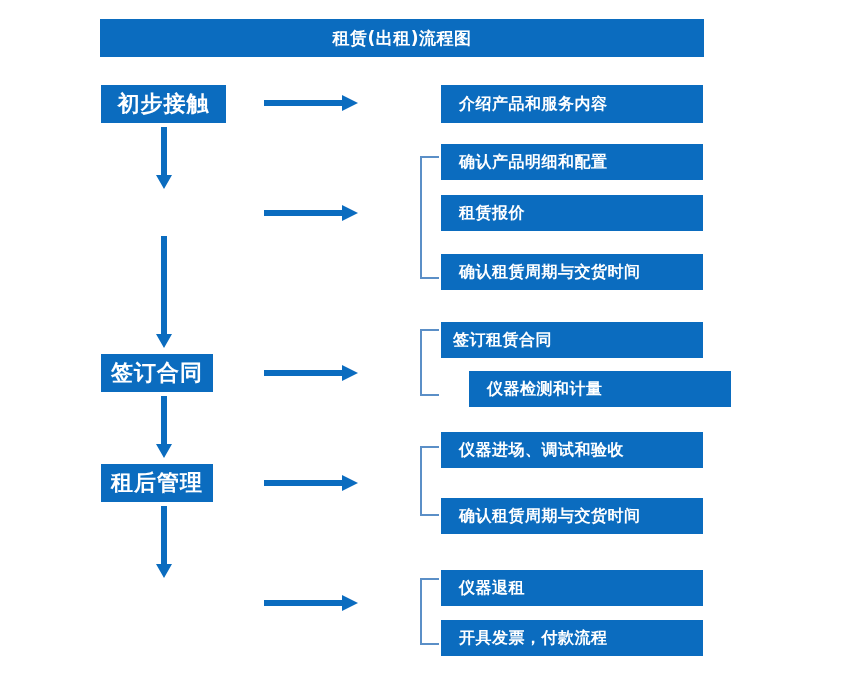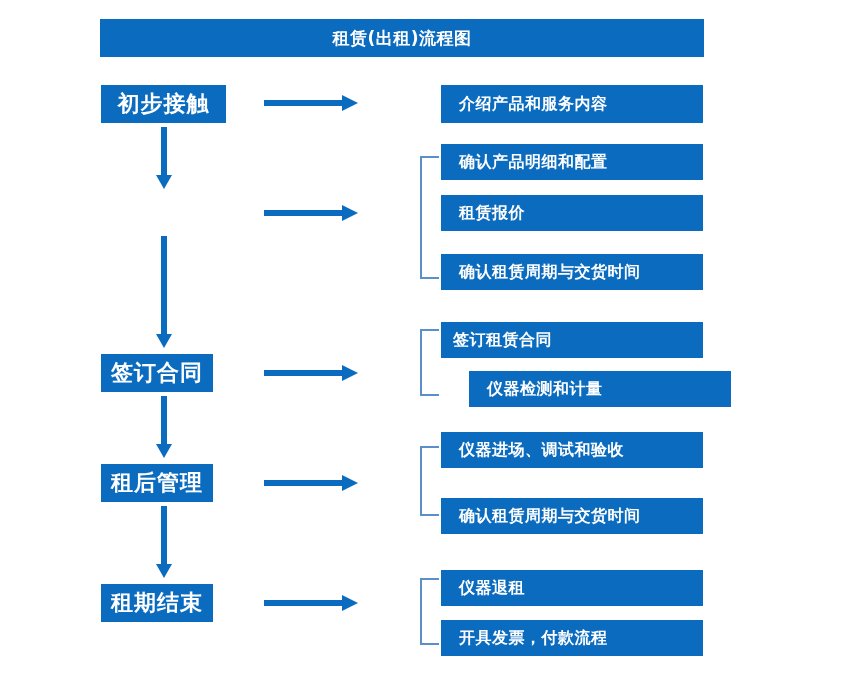--- a/index.html
+++ b/index.html
@@ -141,21 +141,20 @@
 
   <div class="bracket" style="left:420px; top:437px; width:19px; height:70px;"></div>
 
   <div class="detail-box" style="left:441px; top:423px; width:262px; height:36px;">仪器进场、调试和验收</div>
   <div class="detail-box" style="left:441px; top:489px; width:262px; height:36px;">确认租赁周期与交货时间</div>
 
   <svg class="v-arrow" style="left:155px; top:497px; width:18px; height:72px;" viewBox="0 0 18 72">
     <path d="M6 0 L12 0 L12 58 L17 58 L9 72 L1 58 L6 58 Z" fill="#0b6cbf"></path>
   </svg>
 
-  <div class="stage-box" style="left:101px; top:575px; width:112px; height:38px;">租期结束</div>
 
   <svg class="h-arrow" style="left:264px; top:586px; width:94px; height:16px;" viewBox="0 0 94 16">
     <path d="M0 5 L78 5 L78 0 L94 8 L78 16 L78 11 L0 11 Z" fill="#0b6cbf"></path>
   </svg>
 
   <div class="bracket" style="left:420px; top:569px; width:19px; height:67px;"></div>
 
   <div class="detail-box" style="left:441px; top:561px; width:262px; height:36px;">仪器退租</div>
   <div class="detail-box" style="left:441px; top:611px; width:262px; height:36px;">开具发票，付款流程</div>
 

